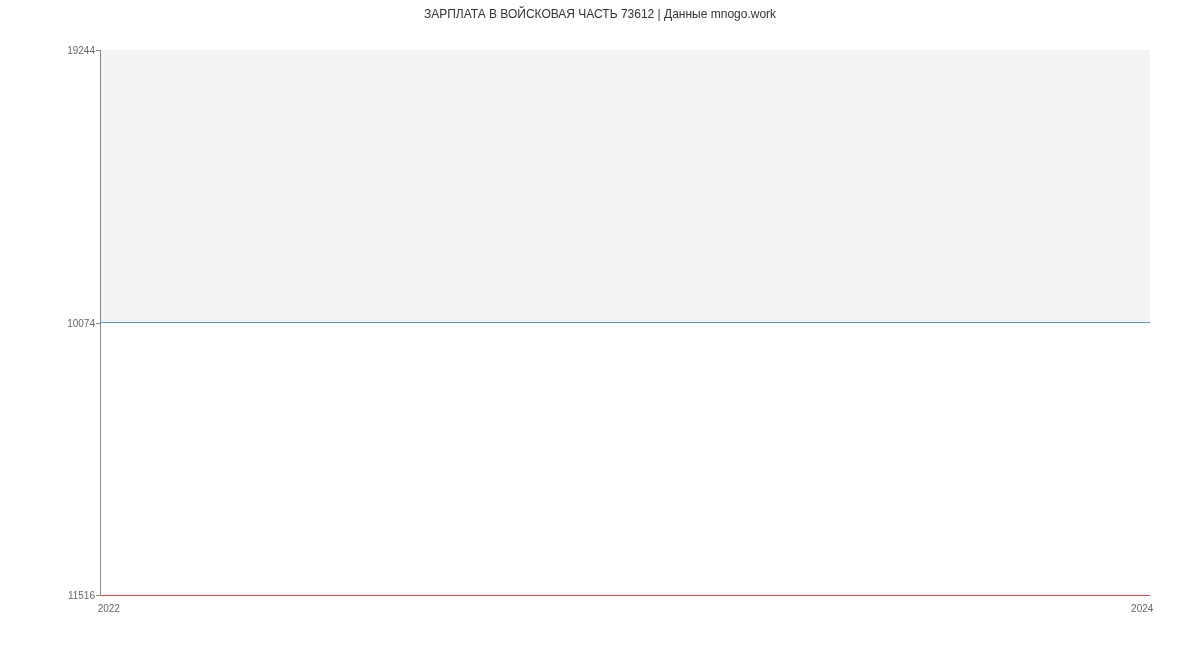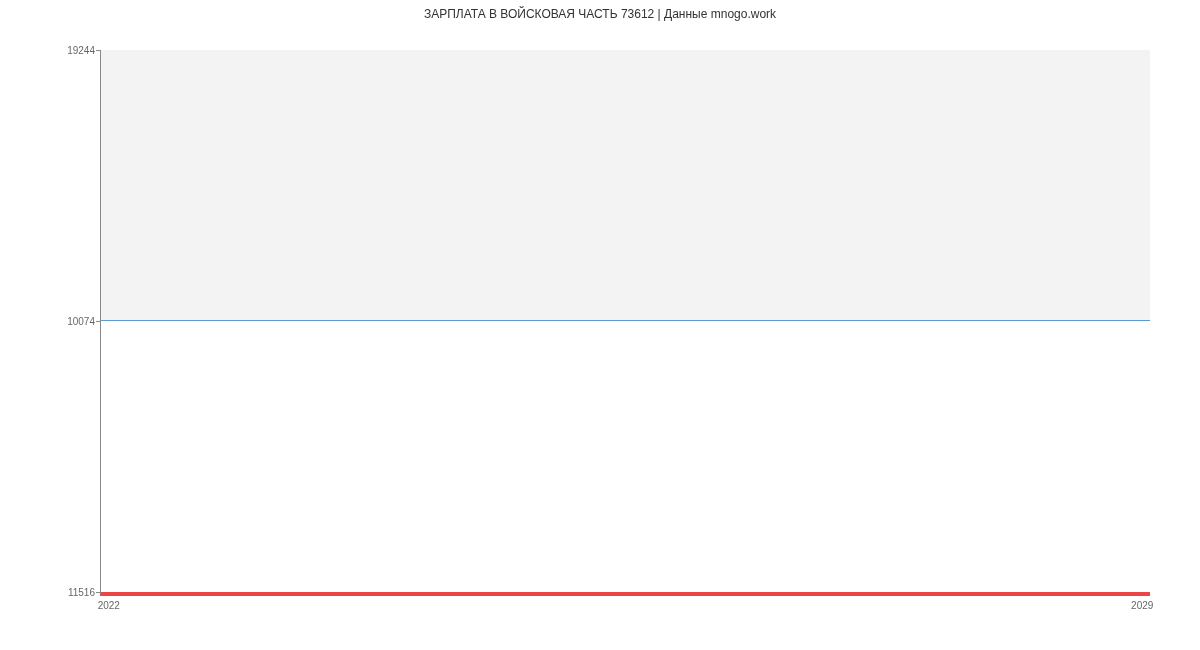--- a/index.html
+++ b/index.html
@@ -25,21 +25,21 @@
       color: #333333;
       font-weight: normal;
     }
     .plot-area {
       position: absolute;
       left: 100px;
       top: 50px;
       width: 1050px;
       height: 546px;
       border-left: 1px solid #888888;
-      border-bottom: 4px solid #ef4444;
+      border-bottom: 1px solid #ef4444;
     }
     .fill-area {
       position: absolute;
       left: 0;
       top: 0;
       width: 100%;
       height: 50%;
       background: #f3f3f3;
     }
     .data-line {
@@ -89,15 +89,15 @@
     <span class="y-tick-label" style="top:0;">19244</span>
     <span class="y-tick-line" style="top:0;"></span>
 
     <span class="y-tick-label" style="top:50%;">10074</span>
     <span class="y-tick-line" style="top:50%;"></span>
 
     <span class="y-tick-label" style="top:100%;">11516</span>
     <span class="y-tick-line" style="top:100%;"></span>
 
     <span class="x-tick-label first" style="left:0;text-align:right;">2022</span>
-    <span class="x-tick-label last" style="left:100%;">2029</span>
+    <span class="x-tick-label last" style="left:100%;">2024</span>
   </div>
 </div>
 
 </body></html>

